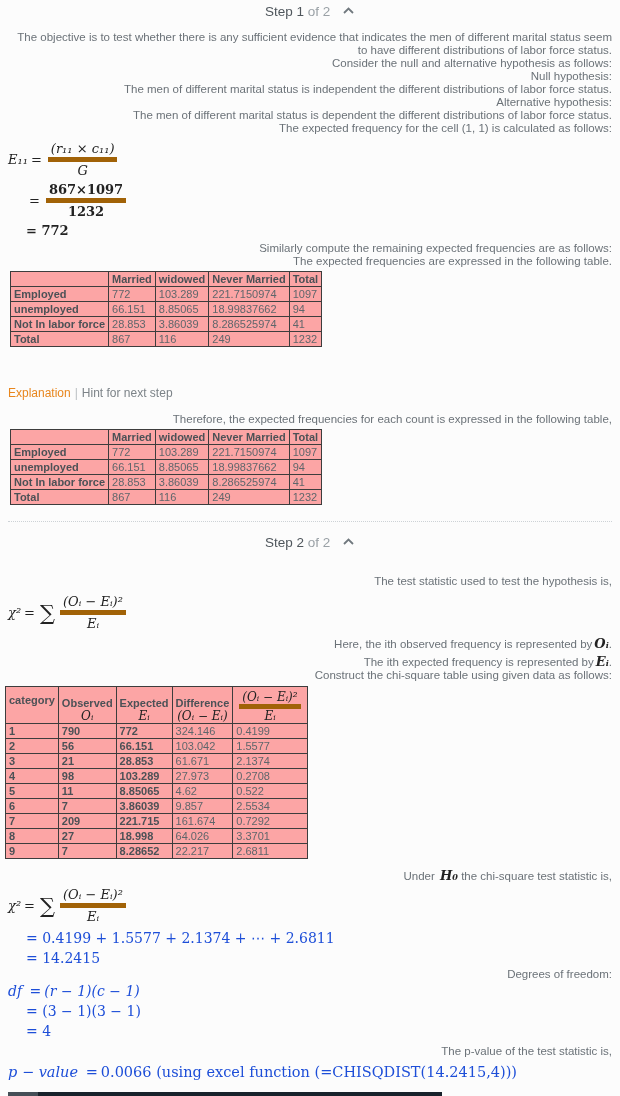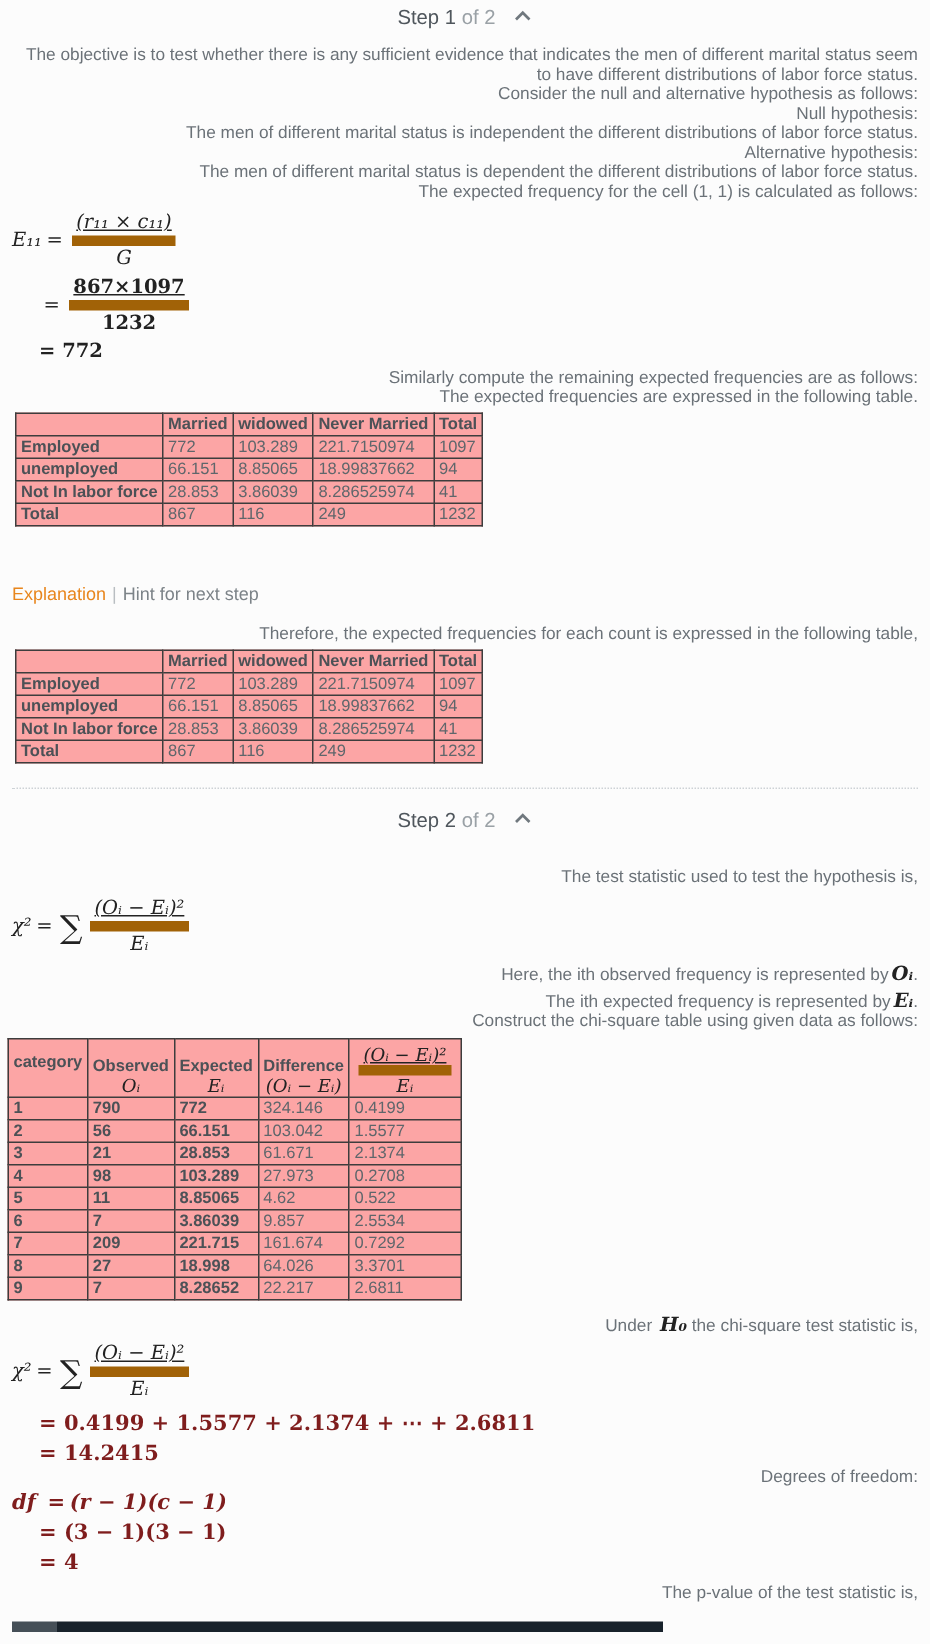--- a/index.html
+++ b/index.html
@@ -24,26 +24,26 @@
   .mt2 { margin-top:2px; } .mt4 { margin-top:4px; } .mt6 { margin-top:6px; }
   .mt10 { margin-top:10px; } .mt12 { margin-top:12px; } .mt16 { margin-top:33px; }
   .mt36 { margin-top:36px; }
   
   .math { font-family:"DejaVu Serif","Liberation Serif",serif; color:#222; font-size:13px; }
   .var { font-style:italic; }
   .bold { font-weight:700; }
   .mrow { display:flex; align-items:center; margin-top:4px; }
   .indent { margin-left:18px; }
   .frac { display:inline-flex; flex-direction:column; text-align:center; margin:0 3px; vertical-align:middle; }
-  .frac .num { padding:0 3px 1px; border-bottom:7px solid #a16207;text-decoration:underline; }
+  .frac .num { padding:0 3px 1px; border-bottom:5px solid #a16207; }
   .frac .den { padding-top:1px; }
   .sigma { font-size:21px; font-style:normal; margin:0 2px; }
   .eq { margin:0 3px; }
   .inline-math { font-family:"DejaVu Serif","Liberation Serif",serif; font-style:italic; font-size:13px; color:#222; font-weight:600; margin-left:2px; }
-  .serif-line { font-family:"DejaVu Serif","Liberation Serif",serif; font-size:14px; color:#7f1d1d; font-weight:700; }
+  .serif-line { font-family:"DejaVu Serif","Liberation Serif",serif; font-size:14px; color:#1d4ed8; font-weight:400; }
   
   table { border-collapse:collapse; background:#fca5a5; }
   .etable { margin-left:2px; margin-top:3px; }
   .etable th, .etable td, .ctable th, .ctable td {
     border:1px solid #3d3d3d; font-size:11px; line-height:12px;
     padding:1px 3px; text-align:left; vertical-align:middle; color:#5f666b;
     font-weight:400; white-space:nowrap;
   }
   .etable th { font-weight:700; color:#4c5156; }
   .etable td:first-child { font-weight:700; color:#4c5156; }
@@ -372,19 +372,24 @@
     <div class="serif-line" style="font-size:14px;">
       <span class="var">df</span>
       <span class="eq">=</span><span class="var">(r − 1)(c − 1)</span>
     </div>
     <div class="serif-line indent mt4">= (3 − 1)(3 − 1)</div>
     <div class="serif-line indent mt4">= 4</div>
   </div>
 
   <div class="line mt6">The p-value of the test statistic is,</div>
 
+  <div class="serif-line mt6" style="font-size:14.5px;">
+    <span class="var">p − value</span>
+    <span class="eq">=</span><span>0.0066</span>
+    <span>(using excel function (=CHISQDIST(14.2415,4)))</span>
+  </div>
 
   <div class="bottom-bar">
     <span class="bar-thumb-light"></span>
     <span class="bar-dark"></span>
   </div>
 
 </div>
 
 </body></html>

